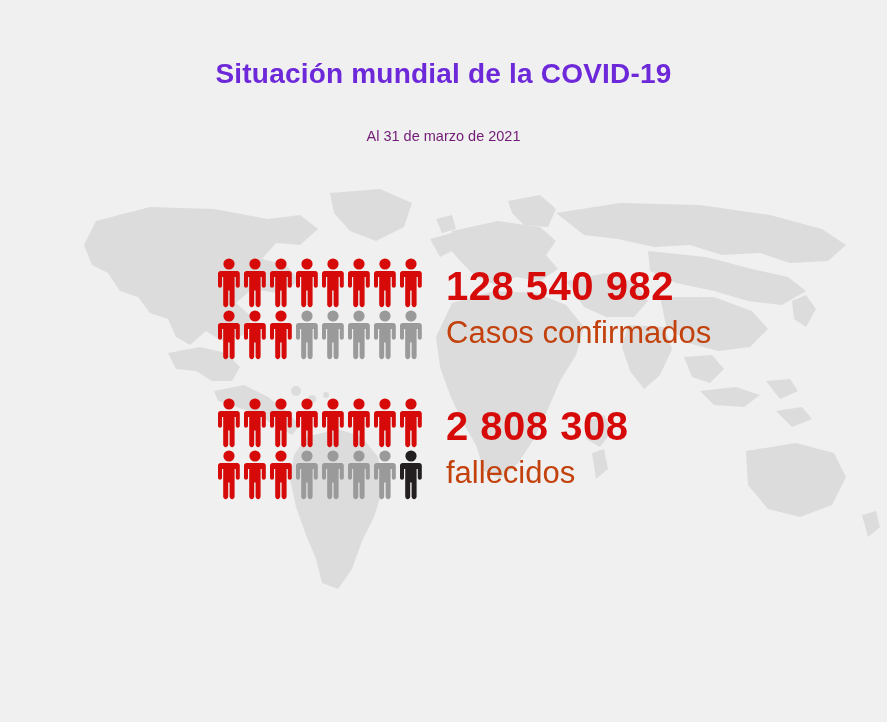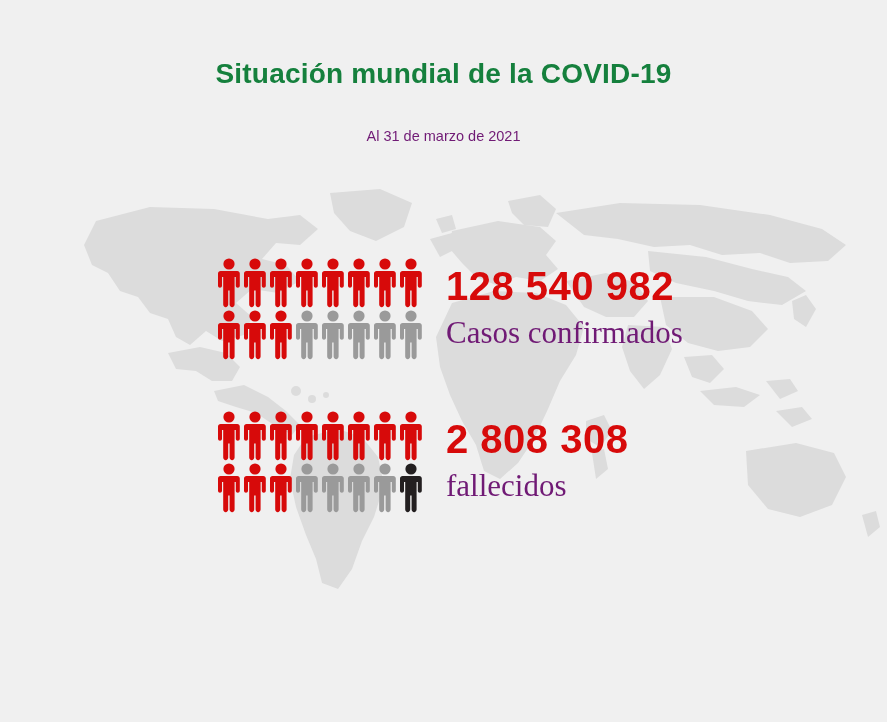--- a/index.html
+++ b/index.html
@@ -38,21 +38,21 @@
 
   
   .title {
     position: absolute;
     top: 58px;
     left: 0;
     width: 887px;
     text-align: center;
     font-size: 28px;
     font-weight: bold;
-    color: #15803d;
+    color: #6d28d9;
     letter-spacing: 0.2px;
   }
   .subtitle {
     position: absolute;
     top: 128px;
     left: 0;
     width: 887px;
     text-align: center;
     font-size: 14.5px;
     color: #701a75;
@@ -67,21 +67,21 @@
     color: #4d4d4d;
   }
 
   
   .block {
     position: absolute;
     display: flex;
     align-items: center;
   }
   #block-cases  { left: 216px; top: 256px; }
-  #block-deaths { left: 216px; top: 409px; }
+  #block-deaths { left: 216px; top: 396px; }
 
   .pictogram {
     display: grid;
     grid-template-columns: repeat(8, 26px);
     grid-auto-rows: 52px;
     column-gap: 0px;
     row-gap: 0px;
     width: 208px;
   }
   .figure {
@@ -100,25 +100,24 @@
   .big-number {
     font-size: 40px;
     font-weight: bold;
     color: #d70a0a;
     line-height: 1.05;
     letter-spacing: 0.5px;
     white-space: nowrap;
   }
   .caption {
     font-size: 31px;
-    color: #701a75;
+    color: #c2410c;
     line-height: 1.15;
     white-space: nowrap;
     margin-top: 8px;
-    font-family: Liberation Serif, serif;
   }
 </style>
 </head>
 <body>
 
 <div id="infographic">
 
   <div class="map-layer">
     <svg viewBox="0 0 887 420" xmlns="http://www.w3.org/2000/svg" aria-hidden="true">
       <g fill="#dcdcdc">

